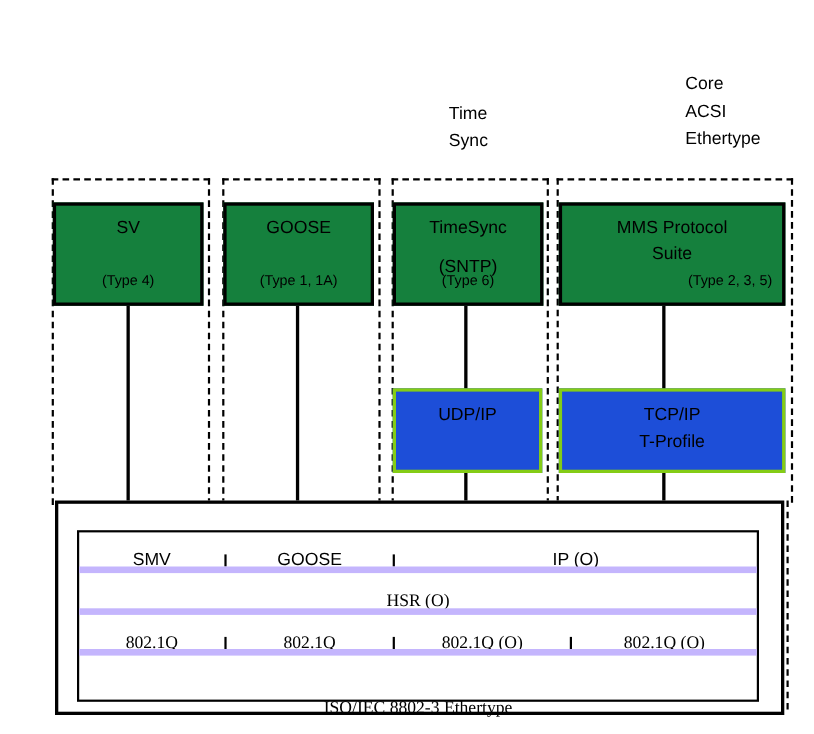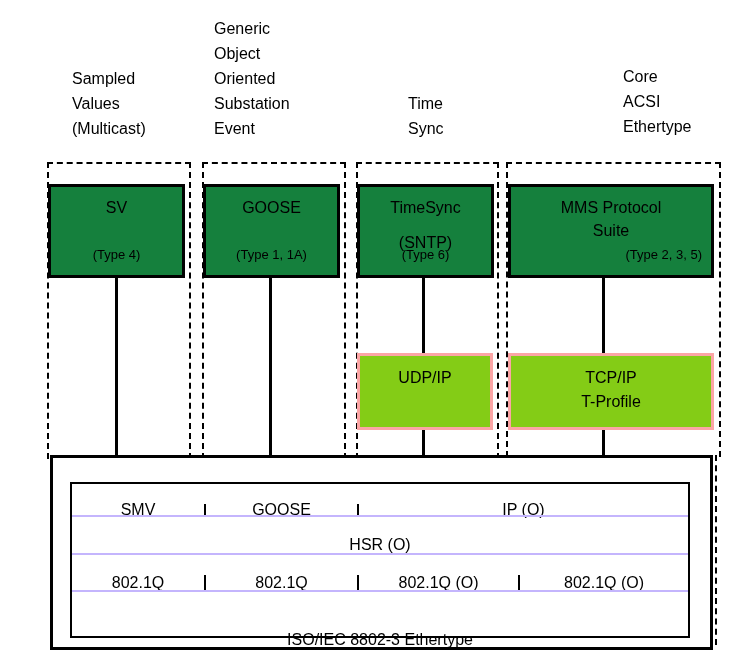--- a/index.html
+++ b/index.html
@@ -12,54 +12,42 @@
   .dashed-seg{position:absolute;border-left:2px dashed #000;width:0;}
 
   .pbox{position:absolute;border:3px solid #000;box-sizing:border-box;background:#15803d;
         top:184px;height:94px;text-align:center;}
   .pbox-title{margin-top:9px;font-size:16px;line-height:23px;}
   .pbox-type{position:absolute;bottom:13px;left:0;right:0;font-size:13px;margin-top:44px;}
   .pbox-type.right{text-align:right;right:9px;left:auto;}
 
   .connector{position:absolute;width:3px;background:#000;}
 
-  .tbox{position:absolute;border:3px solid #fca5a5;box-sizing:border-box;background:#84cc16;
+  .tbox{position:absolute;border:3px solid #84cc16;box-sizing:border-box;background:#1d4ed8;
         top:353px;height:77px;text-align:center;}
   .tbox-line{font-size:16px;line-height:24px;}
   .tbox-pad{padding-top:10px;}
 
   .outer-box{position:absolute;left:50px;top:455px;width:663px;height:195px;
              border:3px solid #000;box-sizing:border-box;background:#fff;}
 
   .ltable{position:absolute;left:70px;top:482px;width:620px;height:156px;
           border:2px solid #000;box-sizing:border-box;display:flex;flex-direction:column;}
   .lrow{display:flex;box-sizing:border-box;}
-  .lrow + .lrow{border-top:2px solid #c4b5fd;}
+  .lrow + .lrow{border-top:6px solid #c4b5fd;font-family:Liberation Serif, serif;}
   .lcell{box-sizing:border-box;display:flex;align-items:center;justify-content:center;
          font-size:16px;white-space:nowrap;margin-top:20px;}
   .lcell + .lcell{border-left:2px solid #000;}
   .grow{flex:1;}
 </style>
 </head>
 <body>
 
 <div id="page">
 
-  <div class="lbl-block" style="left:72px;top:66px;">
-    <div>Sampled</div>
-    <div>Values</div>
-    <div>(Multicast)</div>
-  </div>
-  <div class="lbl-block" style="left:214px;top:16px;">
-    <div>Generic</div>
-    <div>Object</div>
-    <div>Oriented</div>
-    <div>Substation</div>
-    <div>Event</div>
-  </div>
   <div class="lbl-block" style="left:408px;top:91px;">
     <div>Time</div>
     <div>Sync</div>
   </div>
   <div class="lbl-block" style="left:623px;top:64px;">
     <div>Core</div>
     <div>ACSI</div>
     <div>Ethertype</div>
   </div>
 

